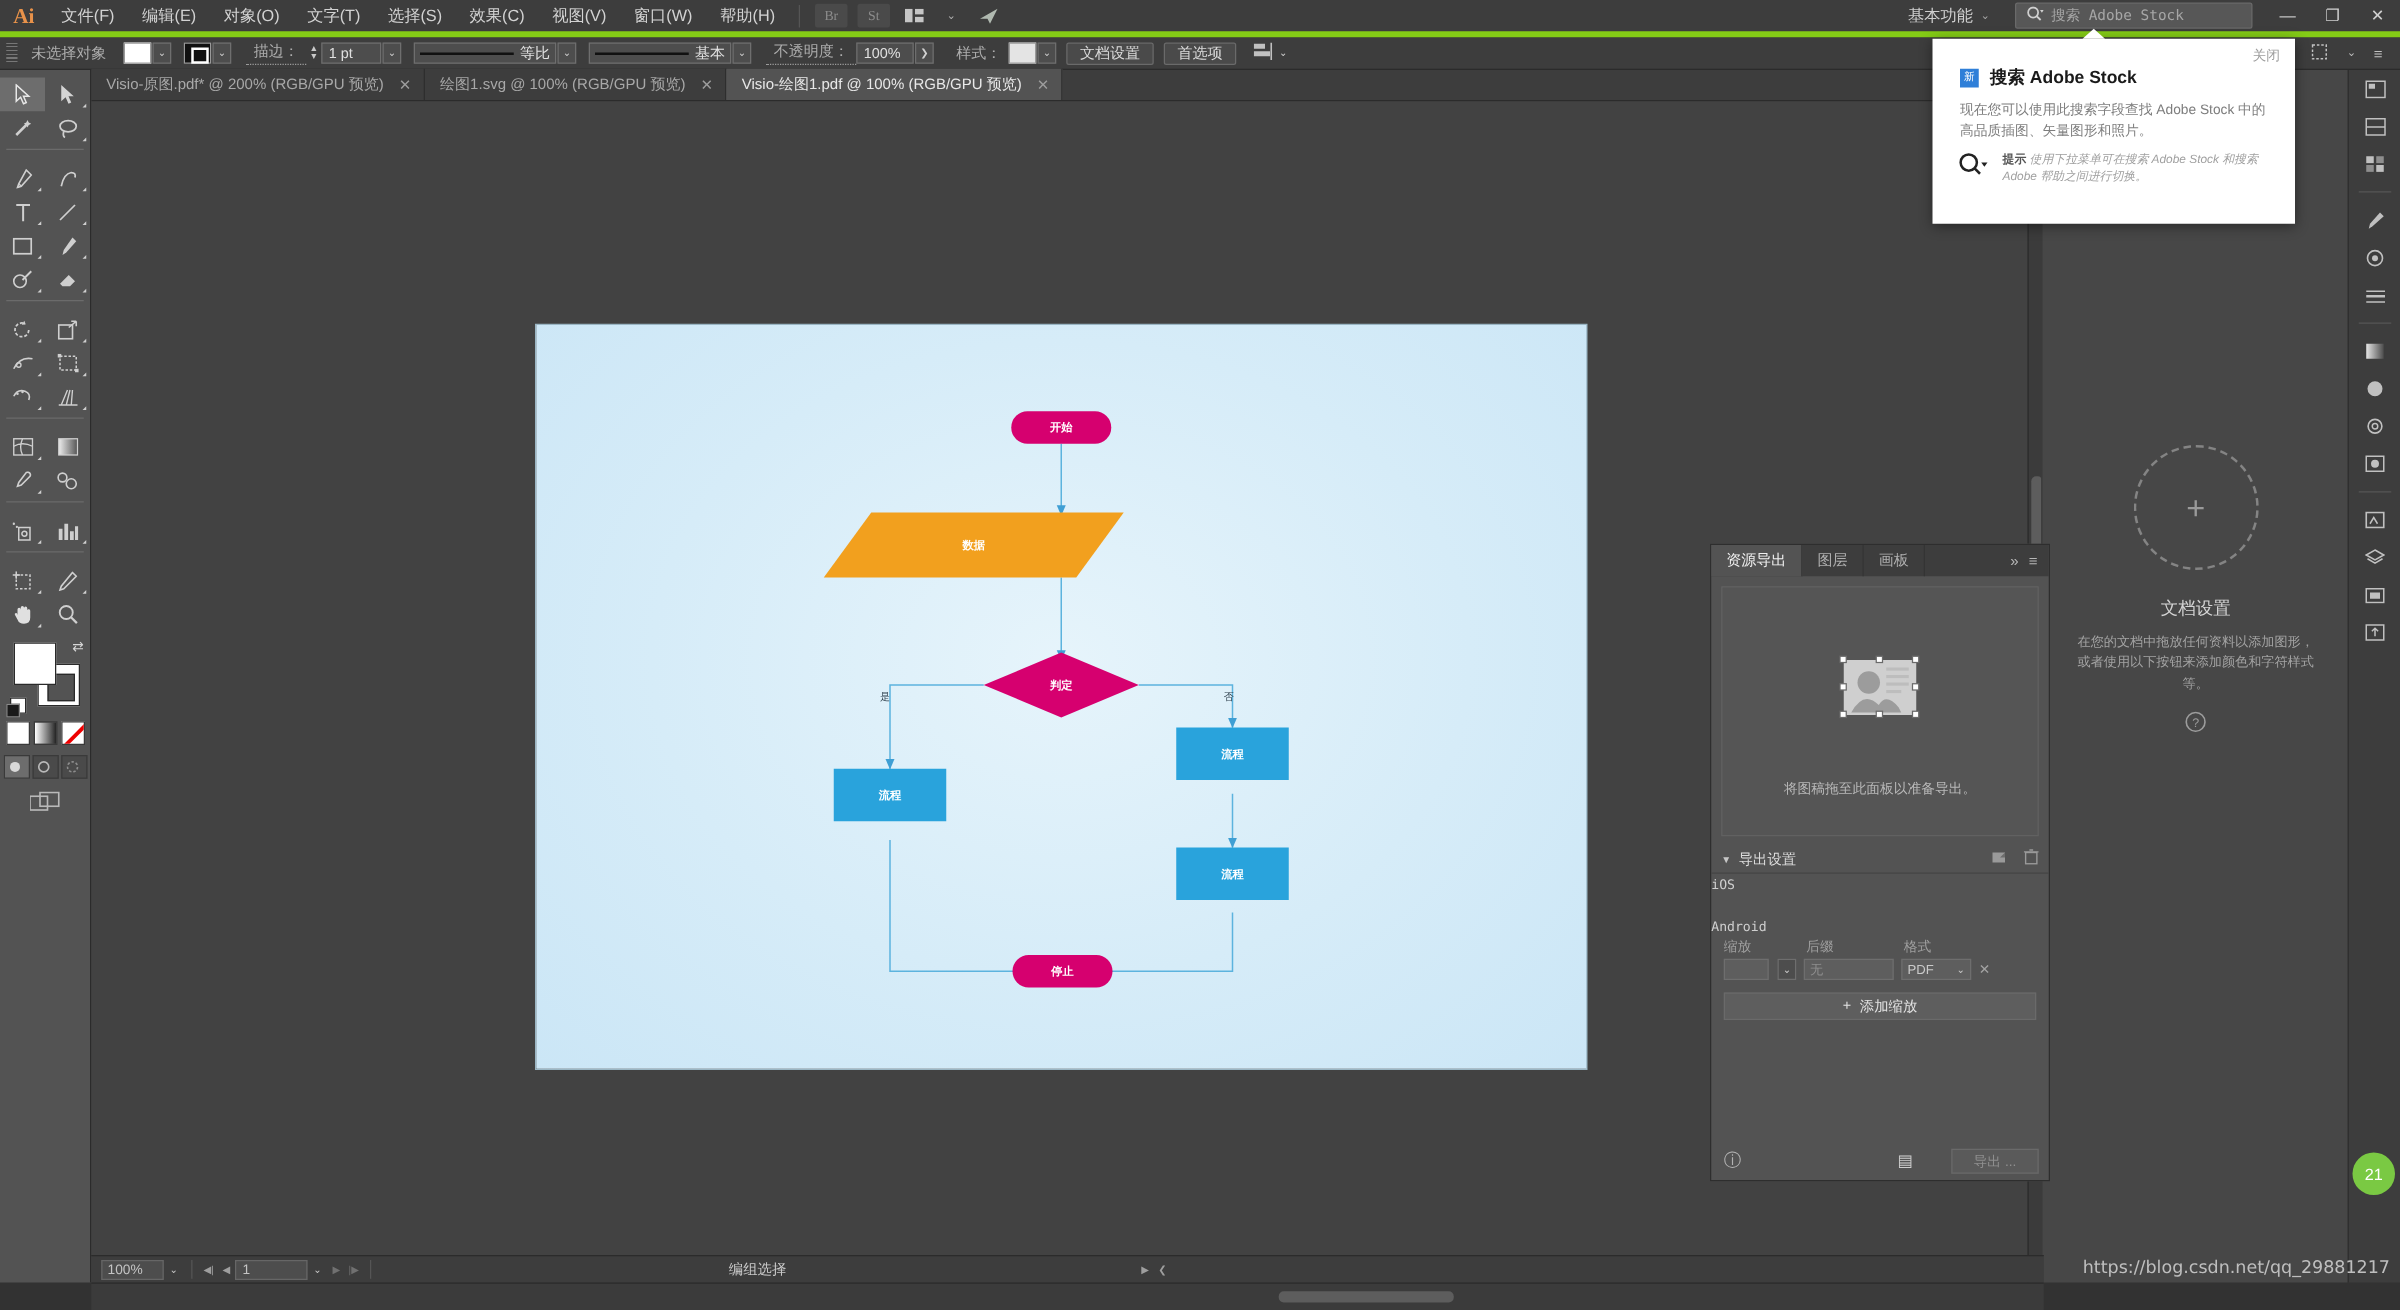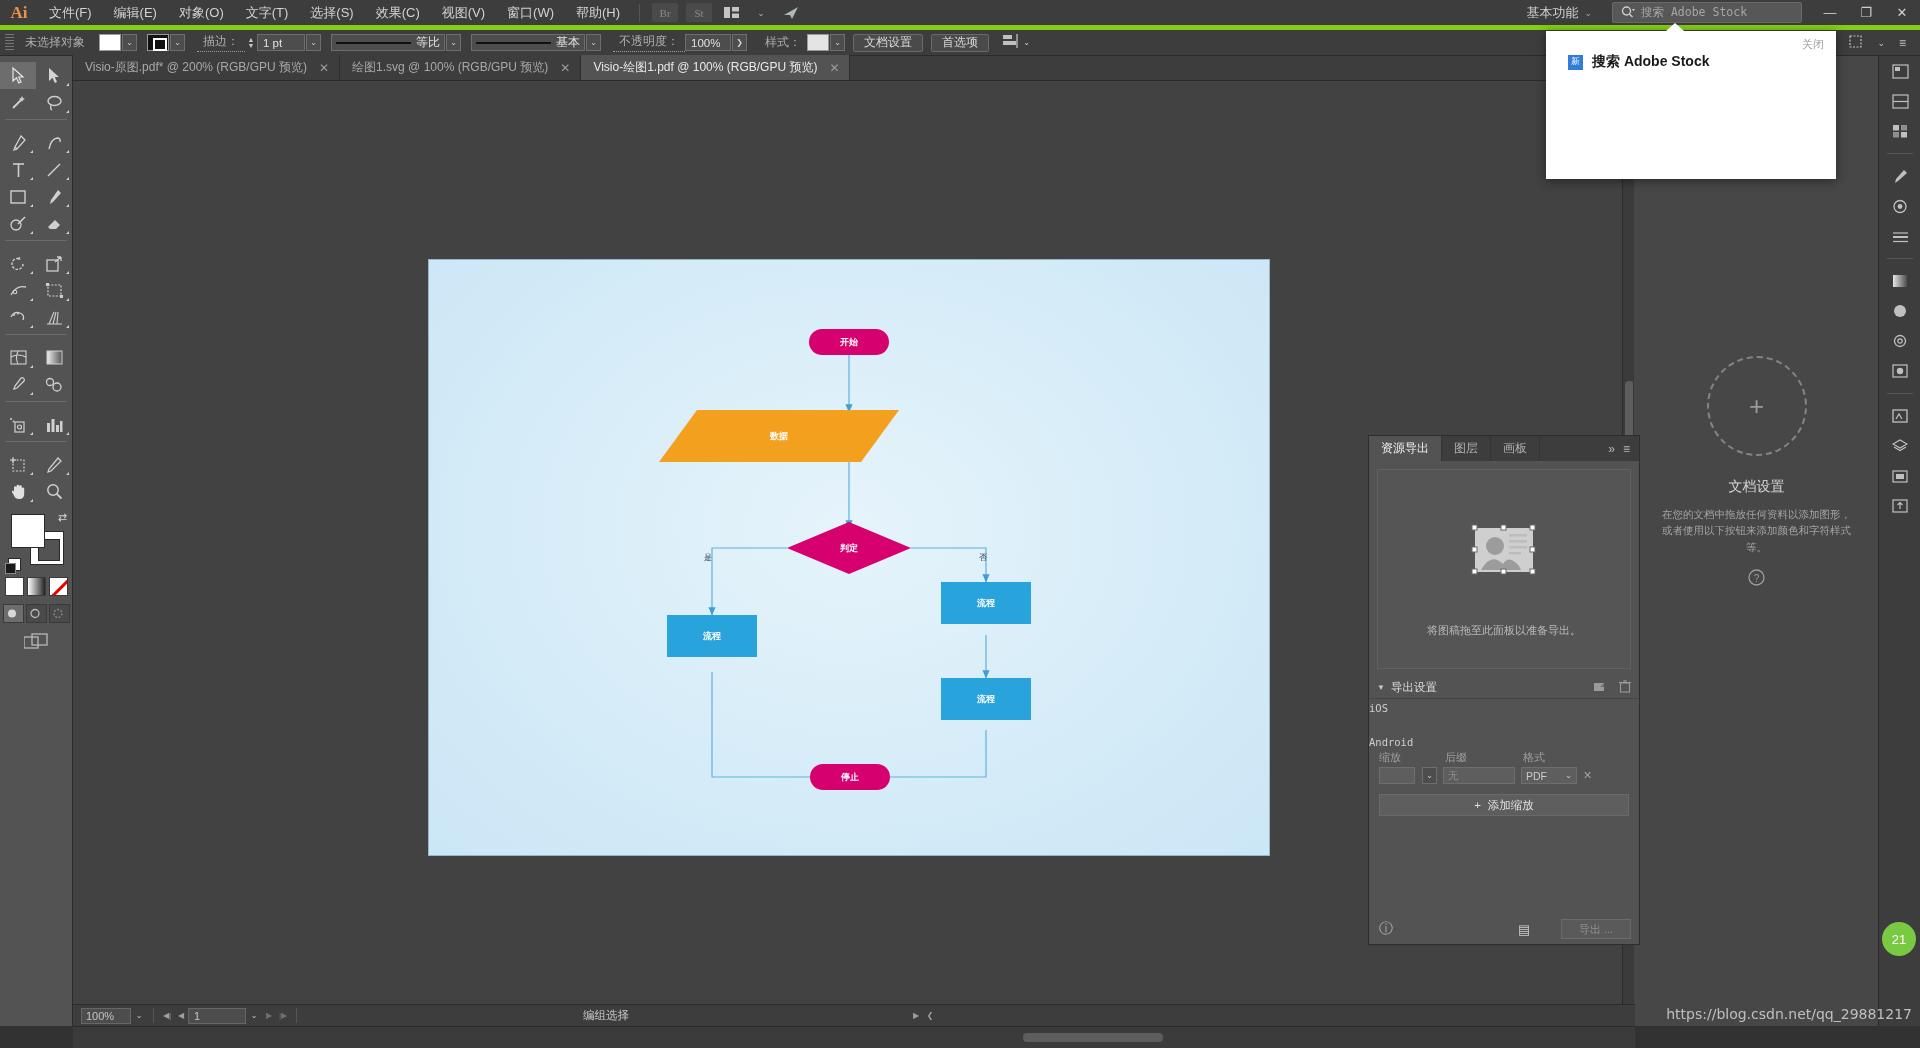--- a/index.html
+++ b/index.html
@@ -794,20 +794,34 @@
       <div class="ae-export">导出 ...</div>
     </div>
   </div>
 
   <div class="popup">
     <div class="popup-close">关闭</div>
     <div class="popup-head">
       <span class="badge-new">新</span>
       <span class="popup-title"><span>搜索</span> <span>Adobe Stock</span></span>
     </div>
+    <div class="popup-body">现在您可以使用此搜索字段查找 Adobe Stock 中的高品质插图、矢量图形和照片。</div>
+    <div class="popup-tip">
+      <span>
+        <svg width="26" height="22" viewBox="0 0 26 22">
+            <circle cx="9" cy="9" r="6.5" fill="none" stroke="#222" stroke-width="2"></circle>
+            <line x1="13.5" y1="13.5" x2="18" y2="18" stroke="#222" stroke-width="2"></line>
+            <path d="M19 9 l5 0 l-2.5 3.4 z" fill="#222"></path>
+          </svg>
+      </span>
+      <span class="tip-txt">
+        <span class="tip-lbl">提示</span>
+        <span class="tip-it">使用下拉菜单可在搜索 Adobe Stock 和搜索 Adobe 帮助之间进行切换。</span>
+      </span>
+    </div>
   </div>
 
   <div class="statusbar">
     <div class="sb-zoom">100%</div>
     <div class="sb-car">⌄</div>
     <div class="sb-sep"></div>
     <div class="sb-nav">◀|</div>
     <div class="sb-nav">◀</div>
     <div class="sb-page">1</div>
     <div class="sb-car">⌄</div>

